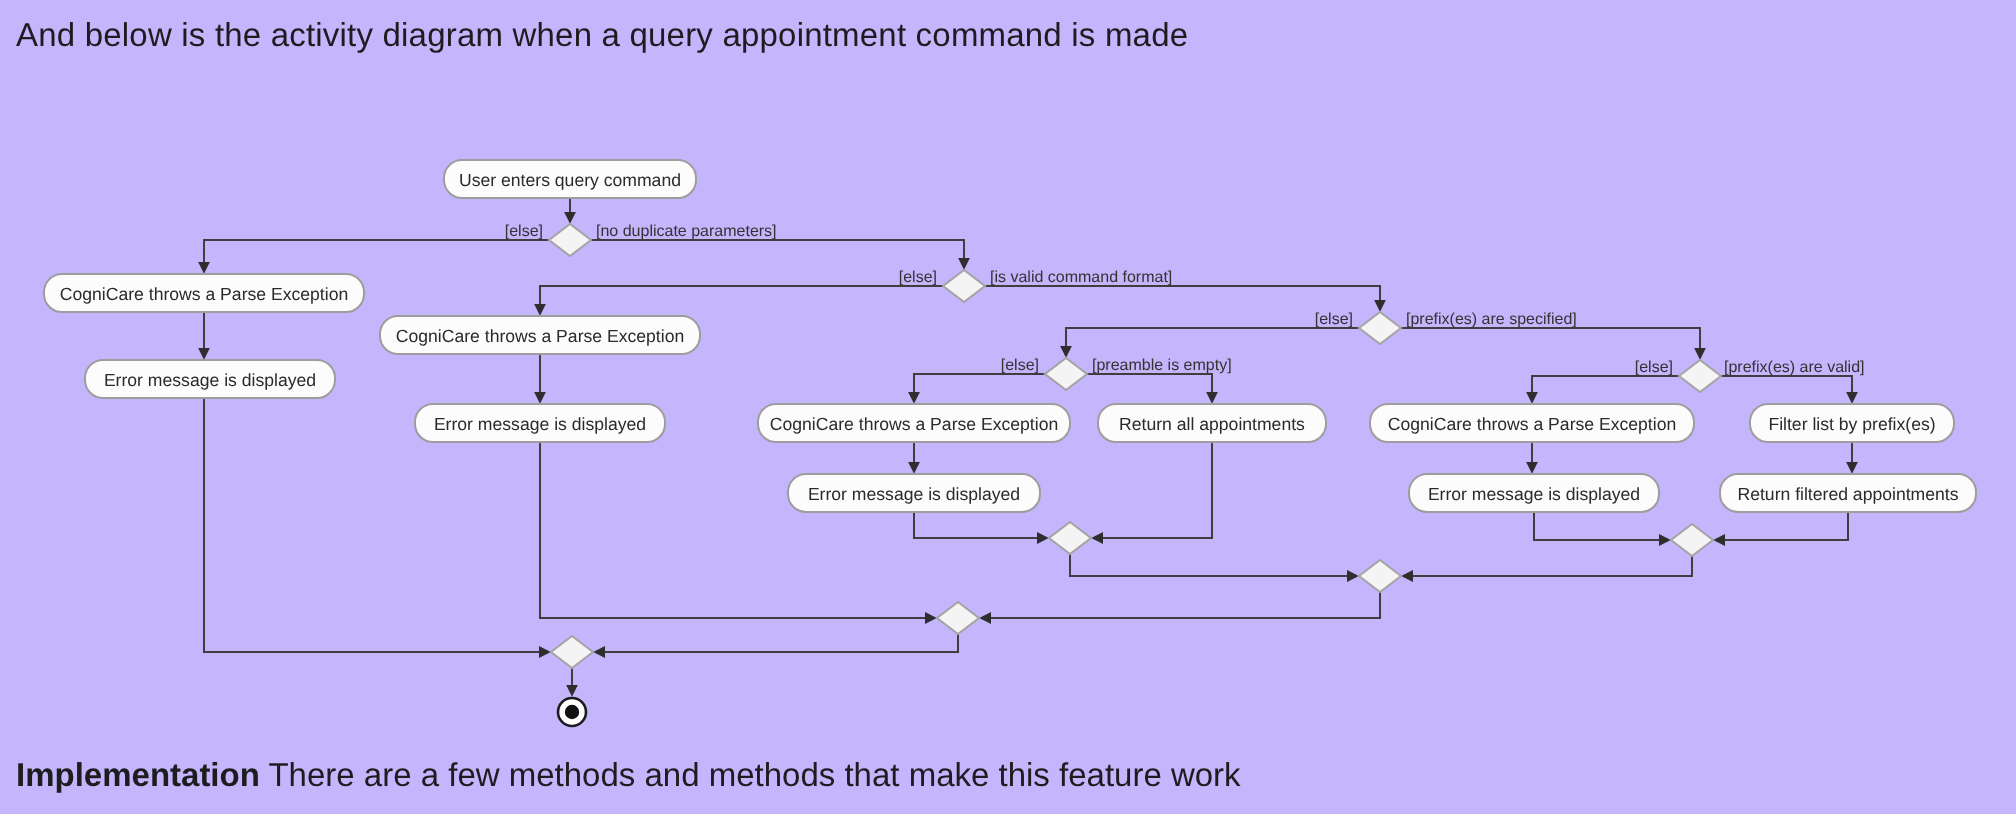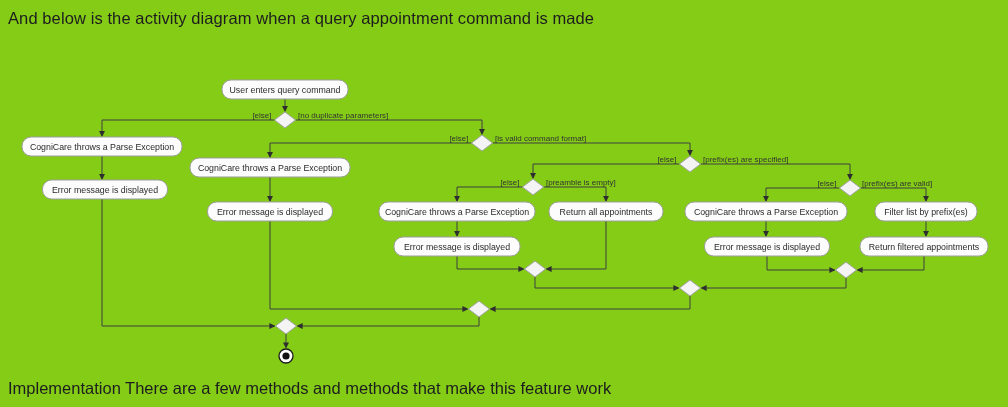--- a/index.html
+++ b/index.html
@@ -1,21 +1,21 @@
 <!DOCTYPE html>
 <html><head>
 <meta charset="utf-8">
 <style>
   html,body{margin:0;padding:0;background:#ffffff;}
-  .page{position:relative;width:1008px;height:407px;background:#84cc16;overflow:hidden;
+  .page{position:relative;width:1008px;height:407px;background:#c4b5fd;overflow:hidden;
         font-family:"Liberation Sans",sans-serif;}
   .heading{position:absolute;left:8px;top:9px;font-size:16.5px;color:#1d1d1f;
            letter-spacing:.1px;white-space:nowrap;}
   .footer{position:absolute;left:8px;top:379px;font-size:16.5px;color:#1d1d1f;white-space:nowrap;}
-  .footer .b{font-weight:normal;margin-top:27px;}
+  .footer .b{font-weight:bold;margin-top:27px;}
   svg.diagram{position:absolute;left:0;top:0;}
   svg text{font-family:"Liberation Sans",sans-serif;}
   .node-rect{fill:#fcfcfc;stroke:#9d9d9d;stroke-width:1;}
   .node-text{font-size:8.8px;fill:#2a2a2a;text-anchor:middle;}
   .dec{fill:#f4f4f4;stroke:#a3a3a3;stroke-width:1;}
   .edge{fill:none;stroke:#3e3e3e;stroke-width:1;}
   .lbl{font-size:8px;fill:#333333;}
   .lbl.end{text-anchor:end;}
   .final-outer{fill:#ffffff;stroke:#1c1c1c;stroke-width:1.3;}
   .final-inner{fill:#111111;stroke:none;}

